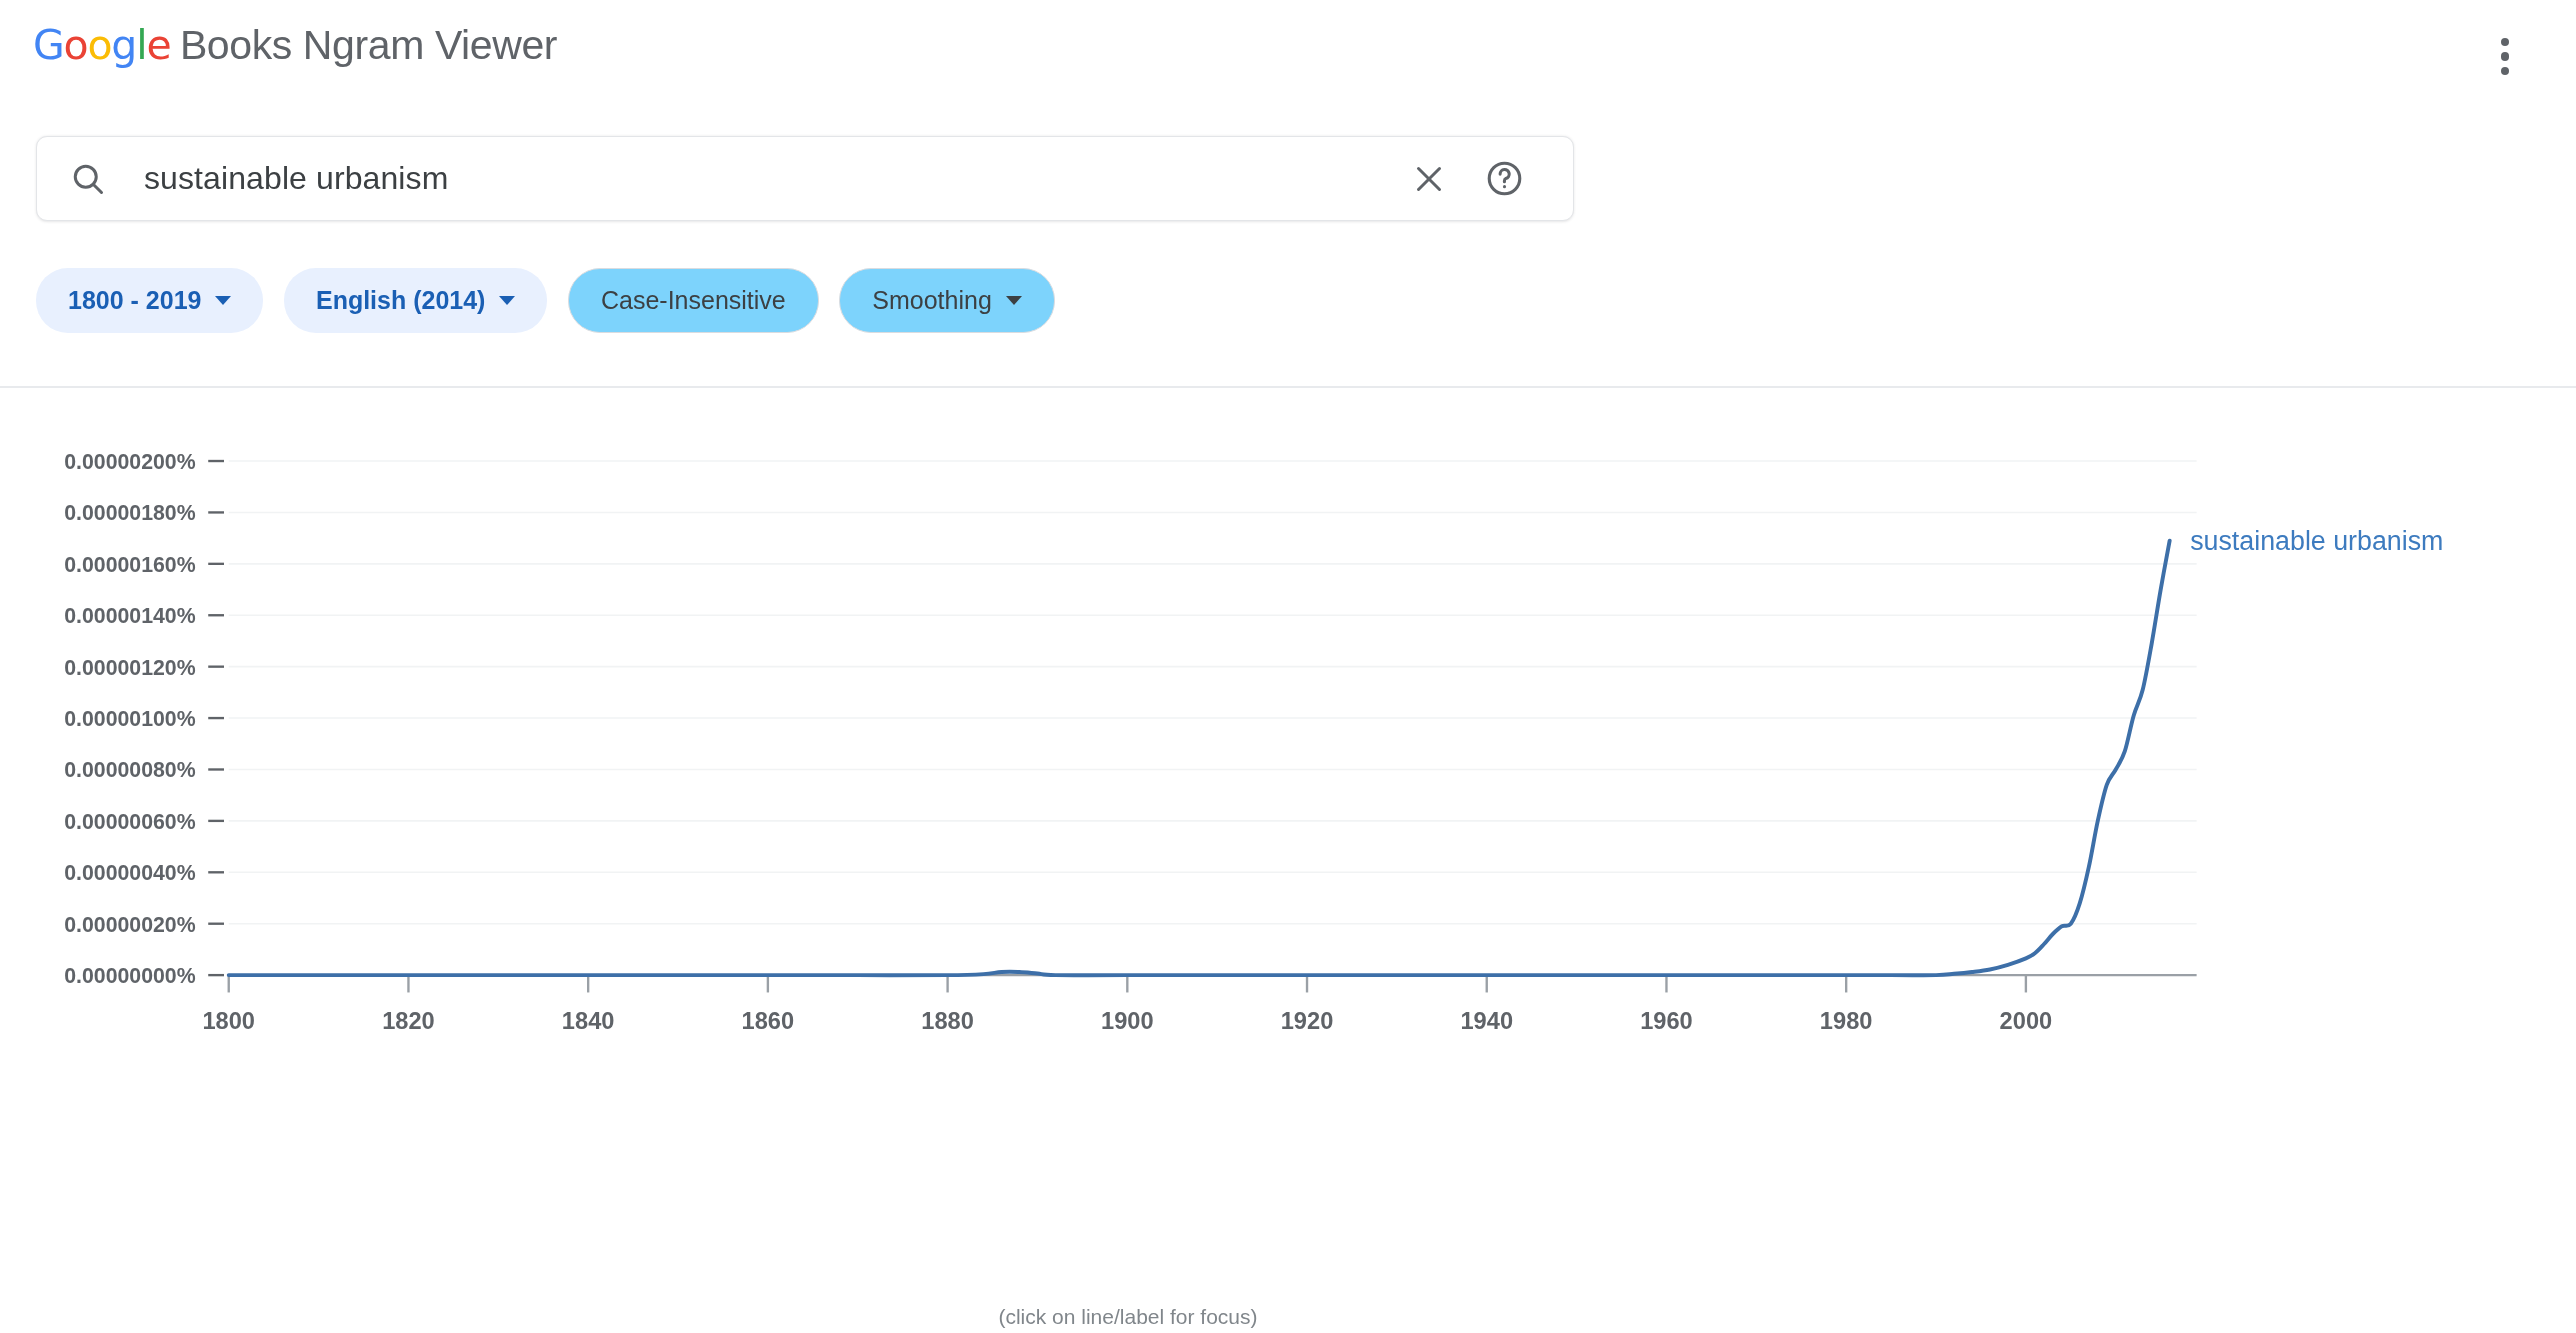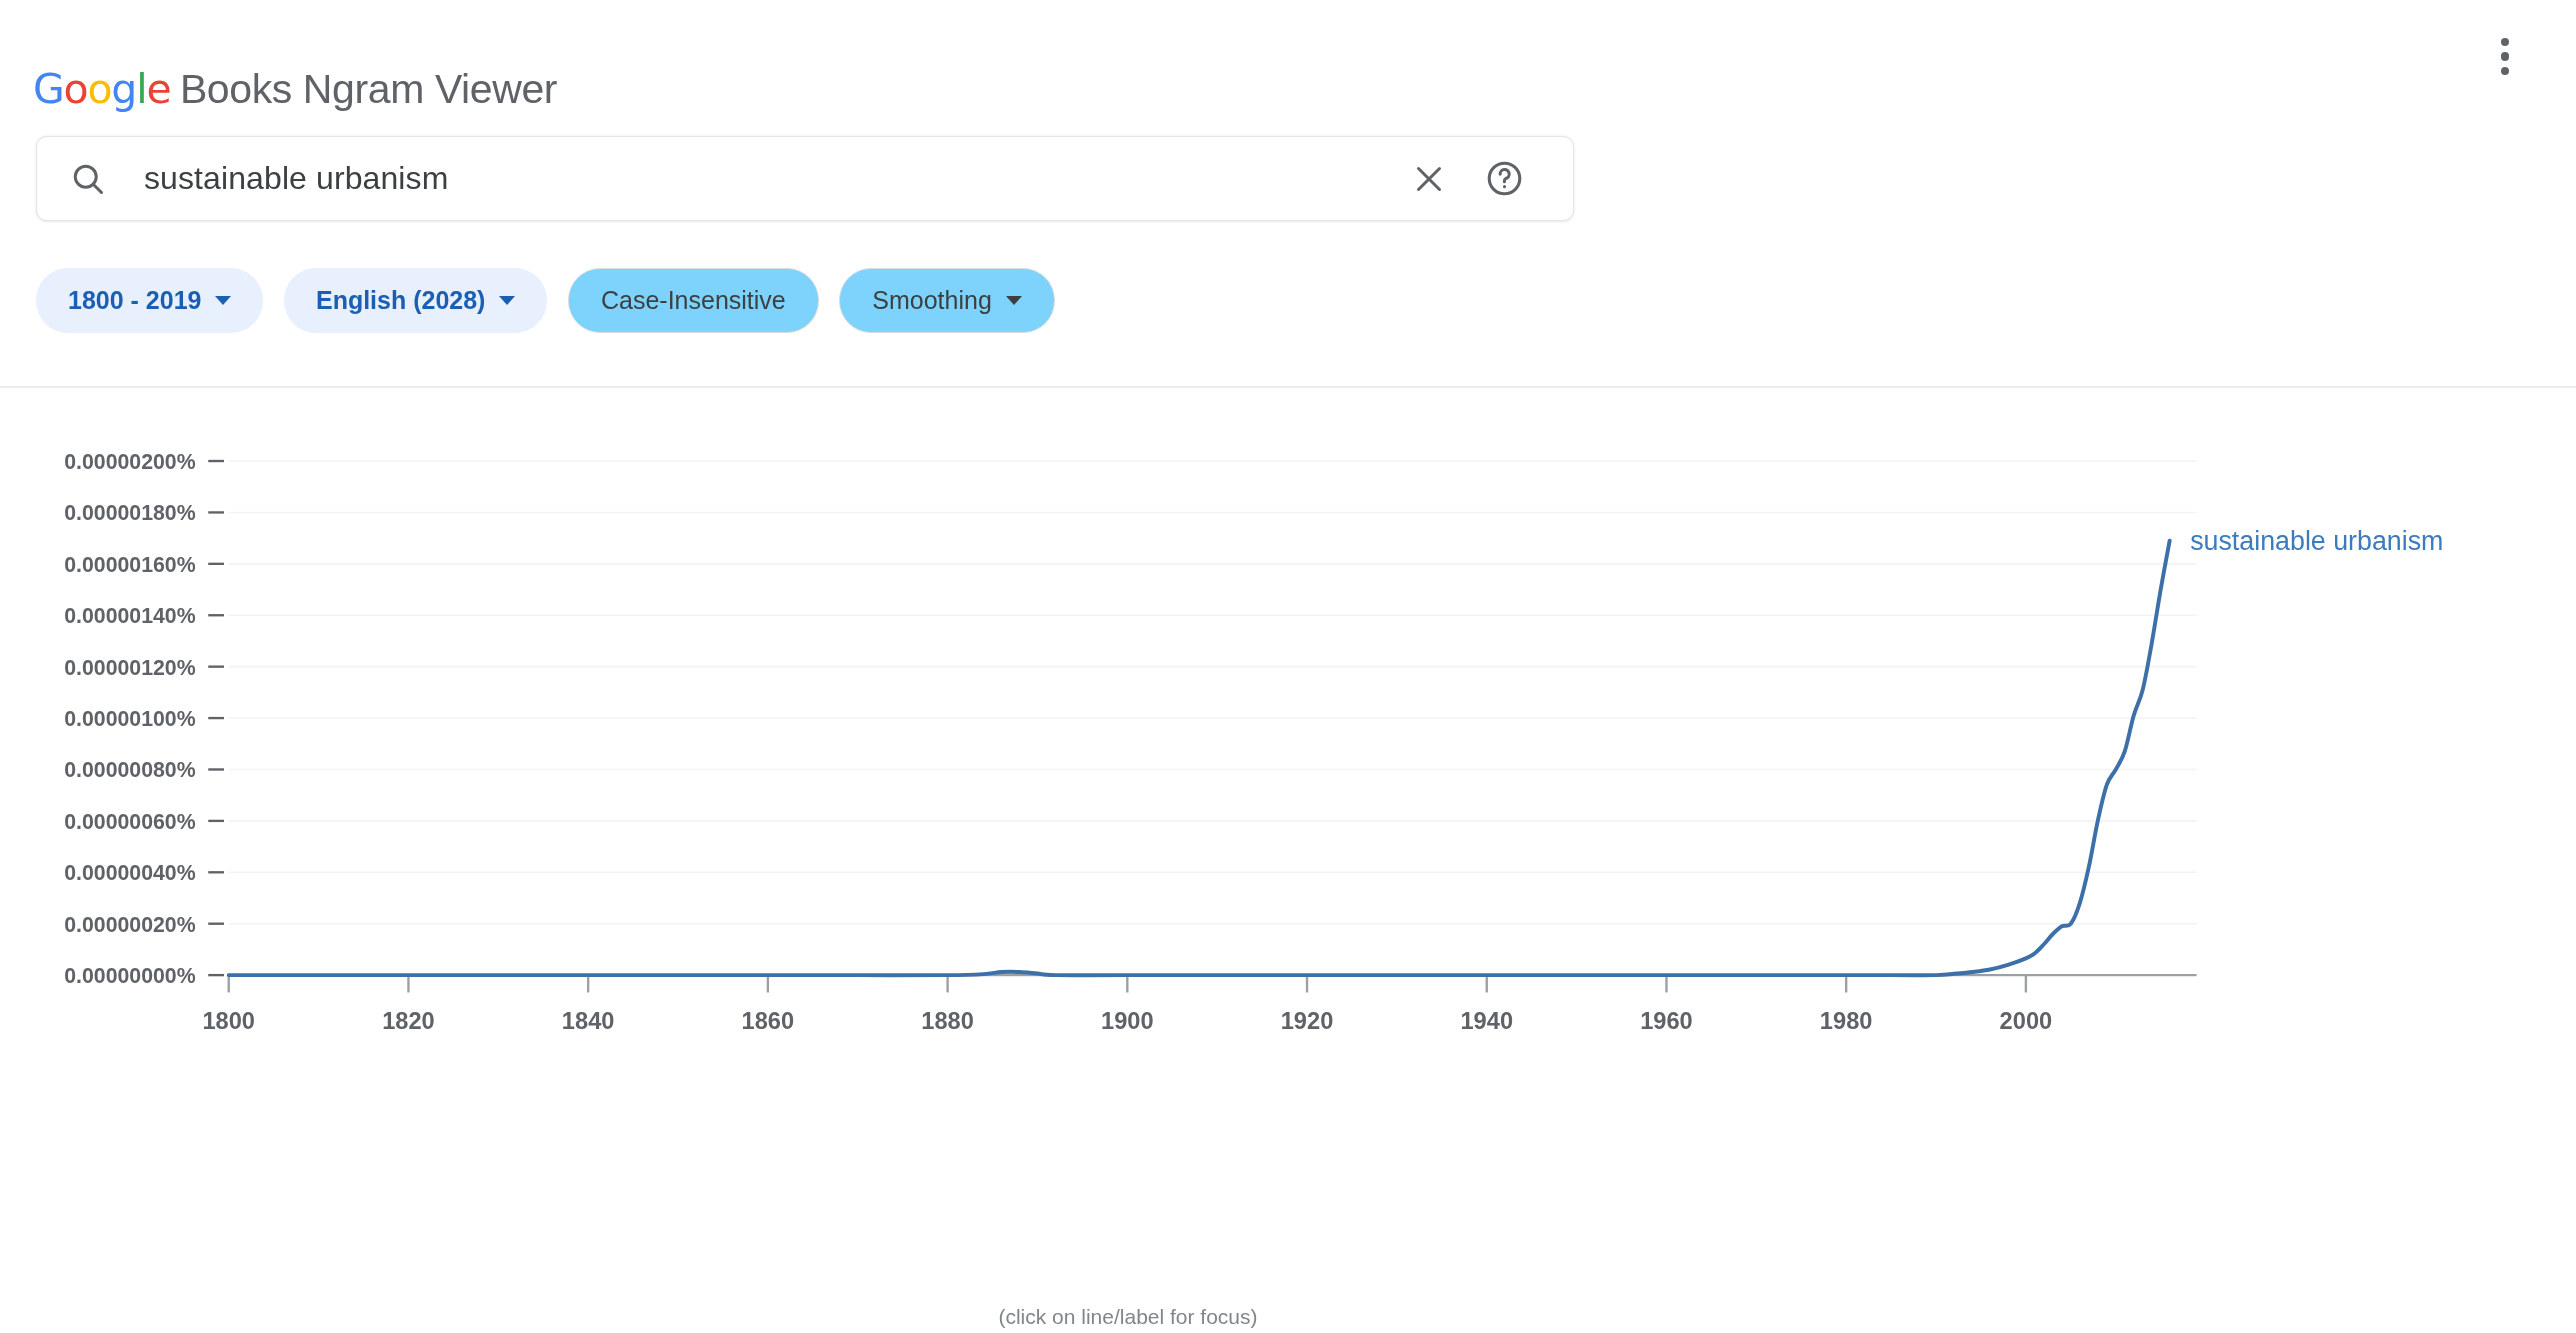--- a/index.html
+++ b/index.html
@@ -24,21 +24,20 @@
     height: 114px;
   }
   .brand {
     position: absolute;
     left: 33px;
     top: 25px;
     font-size: 41px;
     letter-spacing: -0.4px;
     white-space: nowrap;
     line-height: 1;
-    margin-top: 44px;
   }
   .brand .glogo {
     font-family: "DejaVu Sans", sans-serif;
     font-weight: 400;
     letter-spacing: -1.2px;
   }
   .brand .rest {
     color: #5f6368;
     font-weight: 400;
     margin-left: 9.5px;
@@ -248,21 +247,21 @@
     <circle cx="12" cy="17" r="0.95" fill="currentColor" stroke="none"></circle>
   </svg>
 </div>
 
 <div class="chips">
   <div class="chip active">
     <span>1800 - 2019</span>
     <span class="caret"></span>
   </div>
   <div class="chip active">
-    <span>English (2028)</span>
+    <span>English (2014)</span>
     <span class="caret"></span>
   </div>
   <div class="chip plain">
     <span>Case-Insensitive</span>
   </div>
   <div class="chip plain">
     <span>Smoothing</span>
     <span class="caret"></span>
   </div>
 </div>

